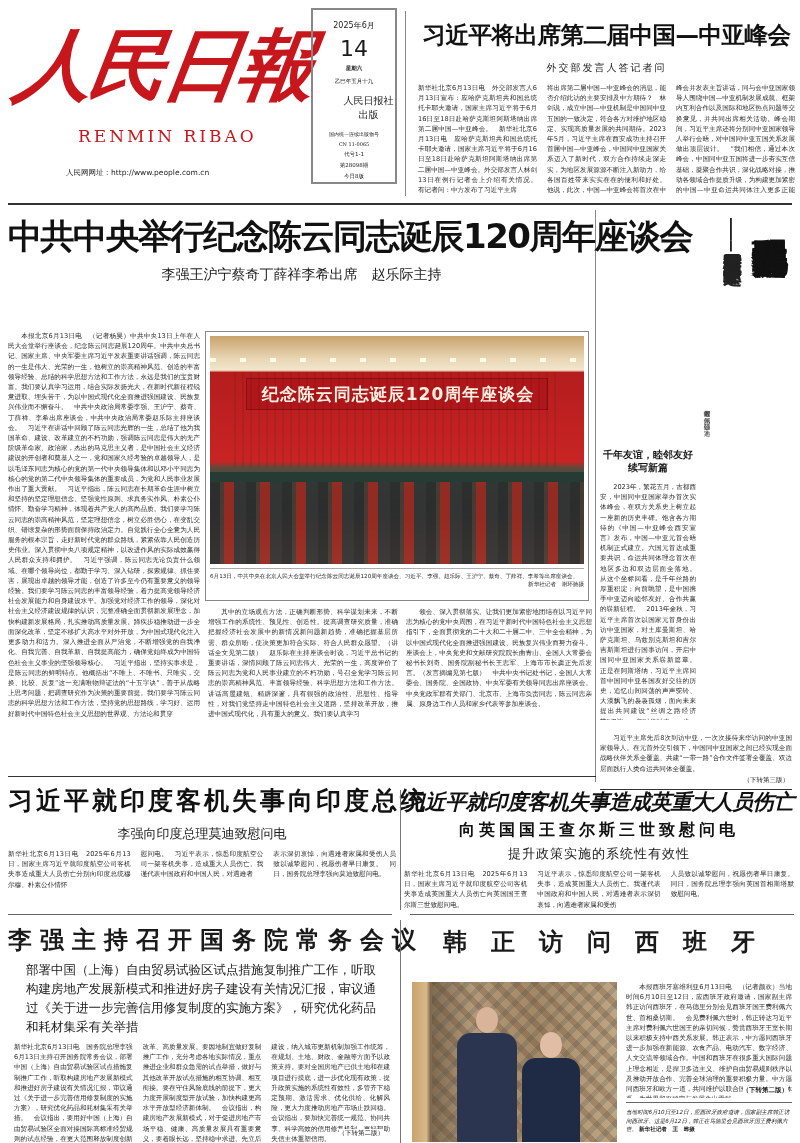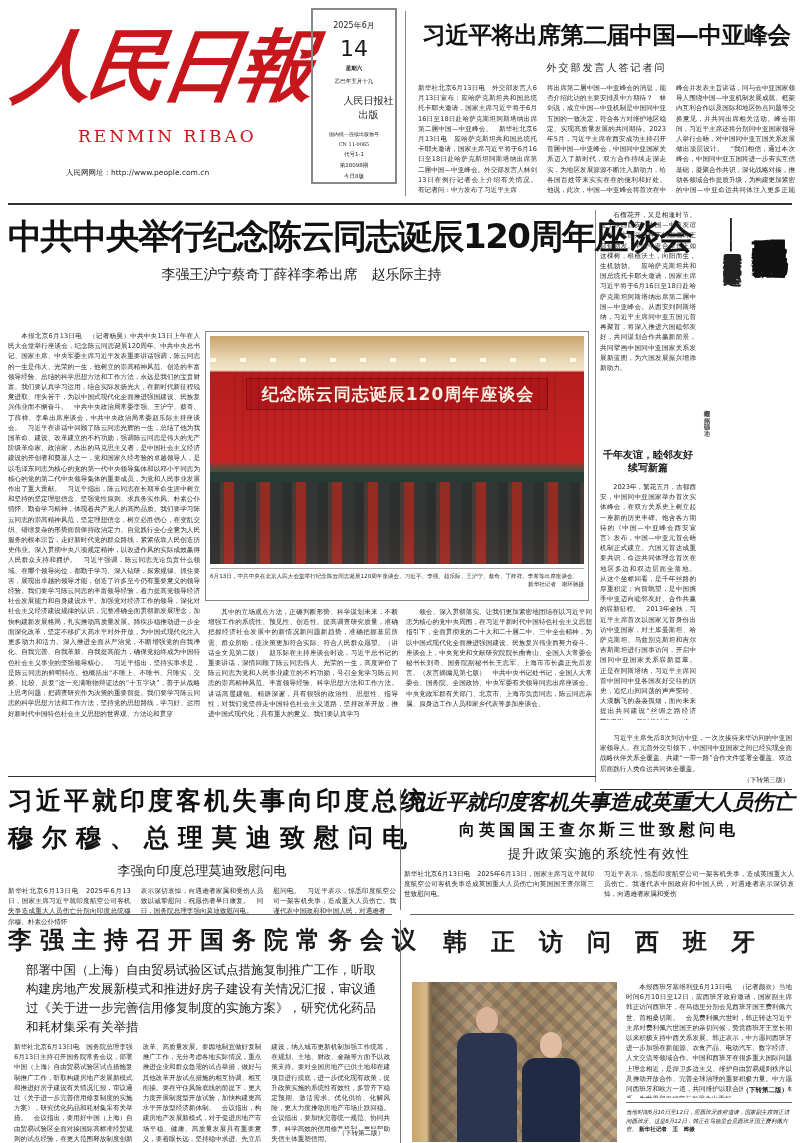--- a/index.html
+++ b/index.html
@@ -67,55 +67,54 @@
       <span>6月13日，中共中央在北京人民大会堂举行纪念陈云同志诞辰120周年座谈会。习近平、李强、赵乐际、王沪宁、蔡奇、丁薛祥、李希等出席座谈会。</span>
       <span style="float:right;">新华社记者　谢环驰摄</span>
     </div>
   </div>
 
   <div class="body-text" style="position:absolute;left:200px;top:397px;width:190px;height:120px;text-indent:2em;">其中的立场观点方法，正确判断形势、科学谋划未来，不断增强工作的系统性、预见性、创造性。提高调查研究质量，准确把握经济社会发展中的新情况新问题新趋势，准确把握基层所需、群众所盼，使决策更加符合实际、符合人民群众愿望。（讲话全文见第二版）　赵乐际在主持座谈会时说，习近平总书记的重要讲话，深情回顾了陈云同志伟大、光荣的一生，高度评价了陈云同志为党和人民事业建立的不朽功勋，号召全党学习陈云同志的崇高精神风范、丰富领导经验、科学思想方法和工作方法。讲话高屋建瓴、精辟深邃，具有很强的政治性、思想性、指导性，对我们党坚持走中国特色社会主义道路，坚持改革开放，推进中国式现代化，具有重大的意义。我们要认真学习</div>
   <div class="body-text" style="position:absolute;left:398px;top:397px;width:186px;height:120px;text-indent:2em;">领会、深入贯彻落实。让我们更加紧密地团结在以习近平同志为核心的党中央周围，在习近平新时代中国特色社会主义思想指引下，全面贯彻党的二十大和二十届二中、三中全会精神，为以中国式现代化全面推进强国建设、民族复兴伟业而努力奋斗。　座谈会上，中央党史和文献研究院院长曲青山、全国人大常委会秘书长刘奇、国务院副秘书长王志军、上海市市长龚正先后发言。（发言摘编见第七版）　中共中央书记处书记，全国人大常委会、国务院、全国政协、中央军委有关领导同志出席座谈会。　中央党政军群有关部门、北京市、上海市负责同志，陈云同志亲属、原身边工作人员和家乡代表等参加座谈会。</div>
 </div>
 
 <div class="abs" style="left:600px;top:210px;width:195px;height:575px;">
-  <div class="body-text" style="position:absolute;left:0;top:0;width:96px;height:213px;text-indent:2em;">石榴花开，又是相逢时节。位于陕西西安的中国—中亚友谊林中，六国元首种下的石榴树正郁郁勃发。中国中亚合作也正如这棵树，根植沃土，向阳而生，生机勃勃。　应哈萨克斯坦共和国总统托卡耶夫邀请，国家主席习近平将于6月16日至18日赴哈萨克斯坦阿斯塔纳出席第二届中国—中亚峰会。从西安到阿斯塔纳，习近平主席同中亚五国元首再聚首，将深入推进六国睦邻友好，共同谋划合作共赢新前景，共同擘画中国同中亚国家关系发展新蓝图，为六国发展振兴增添新动力。</div>
   <div style="position:absolute;left:0;top:238px;width:96px;font-size:10px;font-weight:bold;line-height:13px;text-align:center;">千年友谊，睦邻友好续写新篇</div>
   <div class="body-text" style="position:absolute;left:0;top:272px;width:96px;height:238px;text-indent:2em;">2023年，繁花五月，古都西安，中国同中亚国家举办首次实体峰会，在双方关系史上树立起一座新的历史丰碑。饱含各方期待的《中国—中亚峰会西安宣言》发布，中国—中亚元首会晤机制正式建立。六国元首达成重要共识，命运共同体理念首次在地区多边和双边层面全落地。　从这个坐标回看，是千年丝路的厚重积淀；向前眺望，是中国携手中亚迈向睦邻友好、合作共赢的崭新征程。　2013年金秋，习近平主席首次以国家元首身份出访中亚国家，对土库曼斯坦、哈萨克斯坦、乌兹别克斯坦和吉尔吉斯斯坦进行国事访问，开启中国同中亚国家关系崭新篇章。　正是在阿斯塔纳，习近平主席回首中国同中亚各国友好交往的历史，追忆山间回荡的声声驼铃、大漠飘飞的袅袅孤烟，面向未来提出共同建设“丝绸之路经济带”倡议。　新时代以来，一步一个脚印，中国同中亚国家关系不断向前迈进。　观双边，就像走亲戚一样，密切交往——</div>
 
   <div style="position:absolute;left:102px;top:195px;width:10px;font-size:6.5px;line-height:11px;writing-mode:vertical-rl;color:#444;">本报记者　屈佩　韩硕　王迪</div>
   <div class="serif" style="position:absolute;left:118px;top:8px;width:24px;height:470px;font-size:18.5px;line-height:24px;writing-mode:vertical-rl;font-weight:bold;color:#222;">——写在习近平主席即将出席第二届中国—中亚峰会之际</div>
   <div class="headline" style="position:absolute;left:148px;top:2px;width:44px;height:520px;font-size:36px;line-height:44px;writing-mode:vertical-rl;white-space:normal;">协力推动中国中亚现代化进程</div>
 
   <div class="body-text" style="position:absolute;left:0;top:523px;width:192px;height:42px;text-indent:2em;">习近平主席先后8次到访中亚，一次次接待来华访问的中亚国家领导人。在元首外交引领下，中国同中亚国家之间已经实现全面战略伙伴关系全覆盖、共建“一带一路”合作文件签署全覆盖、双边层面践行人类命运共同体全覆盖。</div>
   <div style="position:absolute;right:6px;top:566px;font-size:6.5px;">（下转第三版）</div>
 </div>
 
 <div class="hr" style="left:8px;top:776px;width:588px;height:1px;"></div>
 <div class="hr" style="left:600px;top:789px;width:192px;height:1px;"></div>
 
 <div class="abs" style="left:8px;top:784px;width:388px;height:134px;">
   <div class="headline" style="font-size:25px;letter-spacing:3px;text-align:center;">习近平就印度客机失事向印度总统</div>
-  <div class="headline" style="font-size:25px;letter-spacing:9px;text-align:center;margin-top:4px;">穆尔穆、总理莫迪致慰问电</div>
   <div style="font-size:13px;text-align:center;margin-top:8px;">李强向印度总理莫迪致慰问电</div>
   <div class="cols3 body-text" style="margin-top:6px;height:42px;">
     <div>新华社北京6月13日电　2025年6月13日，国家主席习近平就印度航空公司客机失事造成重大人员伤亡分别向印度总统穆尔穆、朴素公仆情怀</div>
+    <div>慰问电。　习近平表示，惊悉印度航空公司一架客机失事，造成重大人员伤亡。我谨代表中国政府和中国人民，对遇难者</div>
     <div>表示深切哀悼，向遇难者家属和受伤人员致以诚挚慰问，祝愿伤者早日康复。　同日，国务院总理李强向莫迪致慰问电。</div>
-    <div>慰问电。　习近平表示，惊悉印度航空公司一架客机失事，造成重大人员伤亡。我谨代表中国政府和中国人民，对遇难者</div>
   </div>
 </div>
 
 <div class="vr" style="left:400px;top:790px;height:120px;"></div>
 
 <div class="abs" style="left:404px;top:784px;width:390px;height:134px;">
   <div class="headline" style="font-size:21px;letter-spacing:-0.5px;text-align:center;margin-top:4px;font-style:italic;">习近平就印度客机失事造成英重大人员伤亡</div>
   <div class="headline" style="font-size:16px;letter-spacing:4px;text-align:center;margin-top:4px;">向英国国王查尔斯三世致慰问电</div>
   <div style="font-size:13px;text-align:center;margin-top:4px;letter-spacing:1px;">提升政策实施的系统性有效性</div>
   <div class="cols3 body-text" style="margin-top:6px;height:42px;">
     <div>新华社北京6月13日电　2025年6月13日，国家主席习近平就印度航空公司客机失事造成英国重大人员伤亡向英国国王查尔斯三世致慰问电。</div>
     <div>习近平表示，惊悉印度航空公司一架客机失事，造成英国重大人员伤亡。我谨代表中国政府和中国人民，对遇难者表示深切哀悼，向遇难者家属和受伤</div>
+    <div>人员致以诚挚慰问，祝愿伤者早日康复。　同日，国务院总理李强向英国首相斯塔默致慰问电。</div>
   </div>
 </div>
 
 <div class="hr-thin" style="left:8px;top:914px;width:384px;"></div>
 <div class="hr-thin" style="left:410px;top:914px;width:384px;"></div>
 
 <div class="abs" style="left:8px;top:920px;width:388px;height:220px;">
   <div class="serif" style="font-size:24px;font-weight:bold;letter-spacing:8px;text-align:center;white-space:nowrap;margin-top:4px;">李强主持召开国务院常务会议</div>
   <div style="font-size:12.5px;line-height:19px;padding:4px 12px 0 18px;">部署中国（上海）自由贸易试验区试点措施复制推广工作，听取构建房地产发展新模式和推进好房子建设有关情况汇报，审议通过《关于进一步完善信用修复制度的实施方案》，研究优化药品和耗材集采有关举措</div>
   <div class="cols3 body-text" style="margin-top:6px;height:118px;padding:0 6px;">

